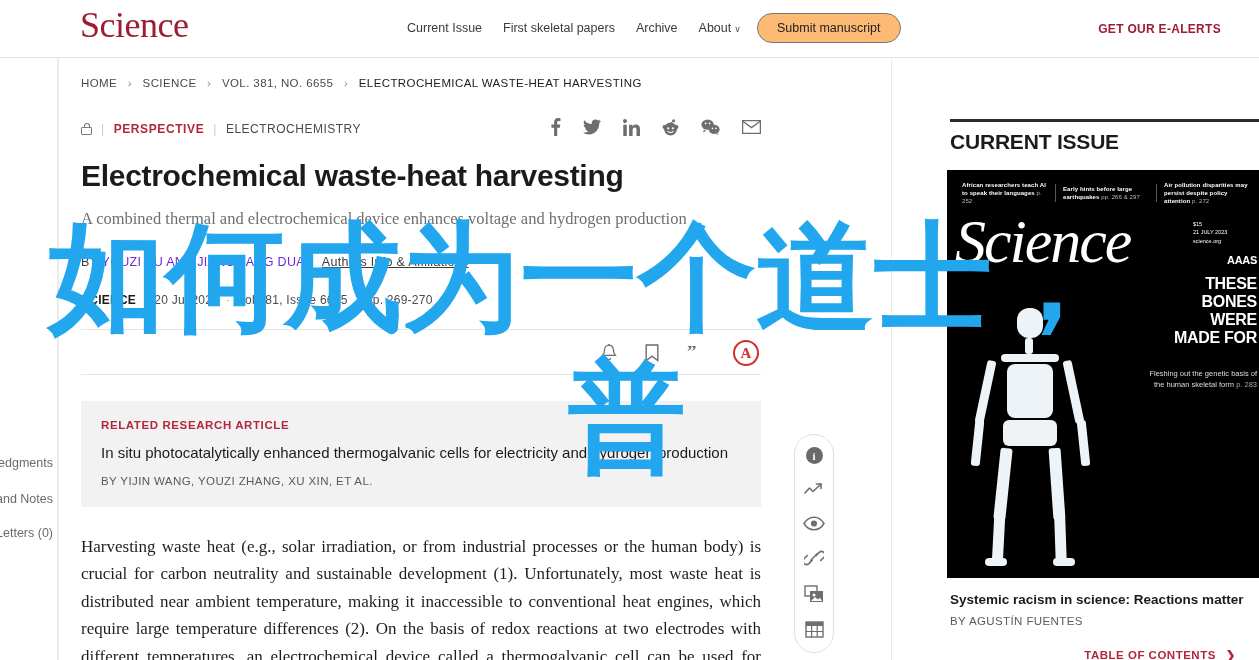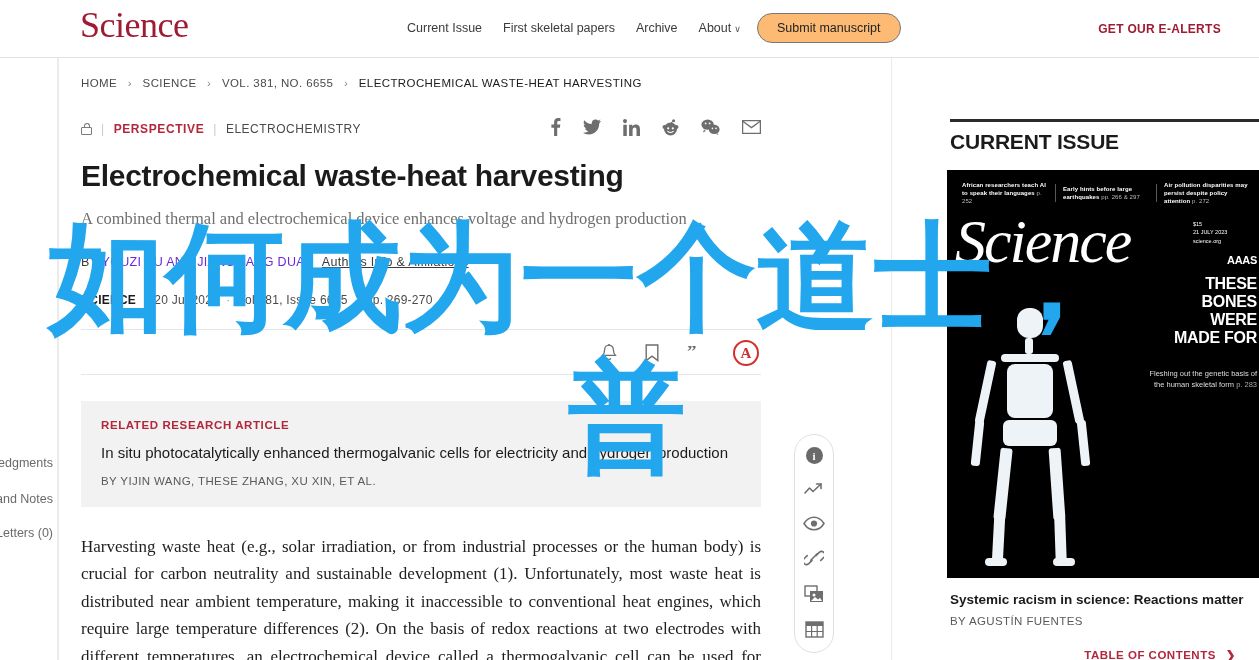--- a/index.html
+++ b/index.html
@@ -365,21 +365,21 @@
         <svg width="18" height="14" viewBox="0 0 18 14">
             <text x="0" y="12" font-family="Liberation Serif, serif" font-size="19" font-weight="bold" fill="#6e6e6e">”</text>
           </svg>
         <div class="pdfico">A</div>
       </div>
     </div>
 
     <div class="related">
       <div class="rel-label">RELATED RESEARCH ARTICLE</div>
       <div class="rel-title">In situ photocatalytically enhanced thermogalvanic cells for electricity and hydrogen production</div>
-      <div class="rel-authors">BY YIJIN WANG, THESE ZHANG, XU XIN, ET AL.</div>
+      <div class="rel-authors">BY YIJIN WANG, YOUZI ZHANG, XU XIN, ET AL.</div>
     </div>
 
     <div class="body-text">Harvesting waste heat (e.g., solar irradiation, or from industrial processes or the human body) is crucial for carbon neutrality and sustainable development (1). Unfortunately, most waste heat is distributed near ambient temperature, making it inaccessible to conventional heat engines, which require large temperature differences (2). On the basis of redox reactions at two electrodes with different temperatures, an electrochemical device called a thermogalvanic cell can be used for continuous waste-</div>
   </div>
 
   <div class="floatbar">
     <div class="fb-info">i</div>
     <svg width="20" height="16" viewBox="0 0 20 16">
         <path d="M1 11 5.5 6 9 9.5 17 2" fill="none" stroke="#6e6e6e" stroke-width="1.6" stroke-linecap="round" stroke-linejoin="round"></path>
         <path d="M12.5 2H17v4.5" fill="none" stroke="#6e6e6e" stroke-width="1.6" stroke-linecap="round" stroke-linejoin="round"></path>

